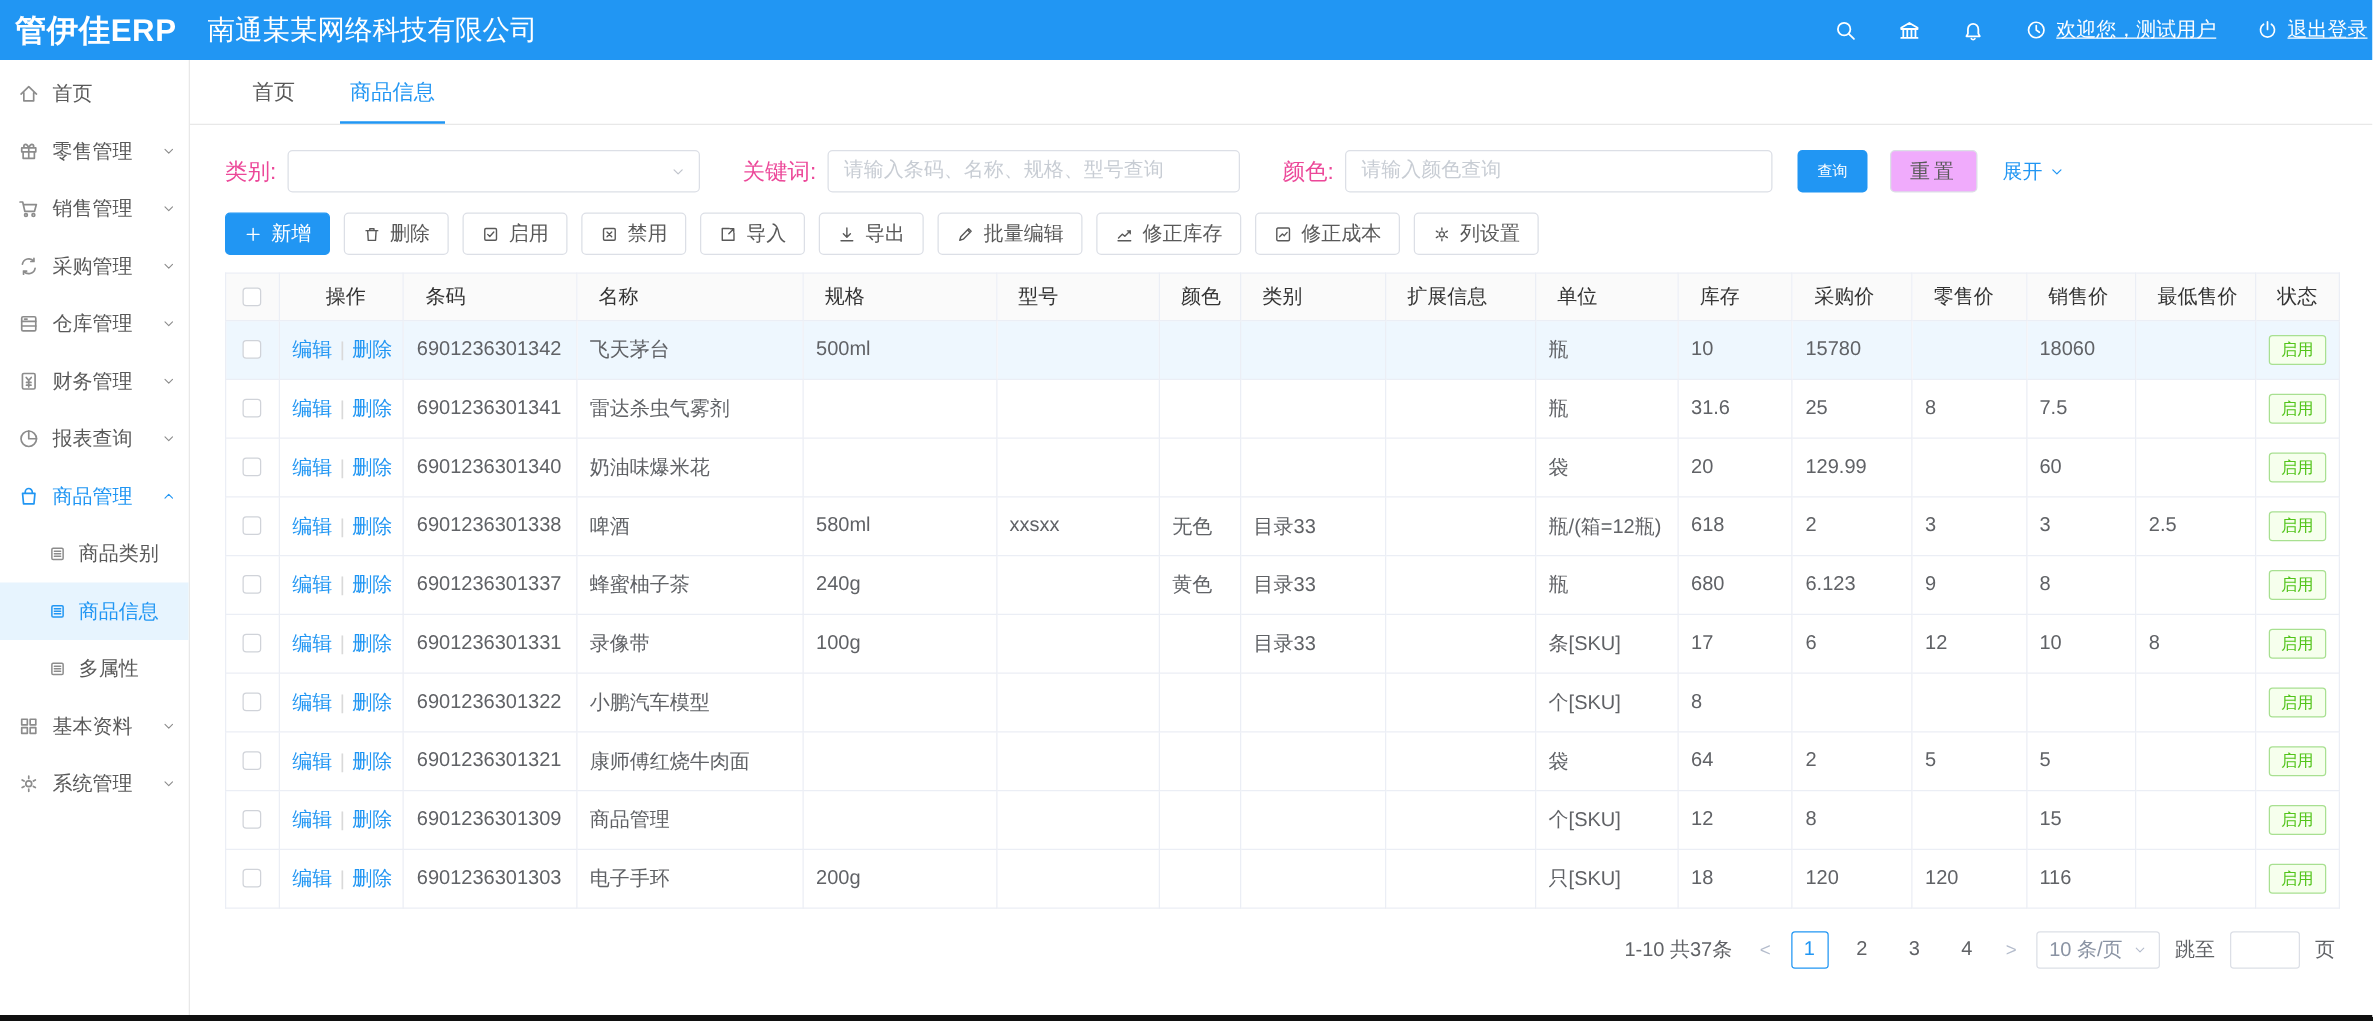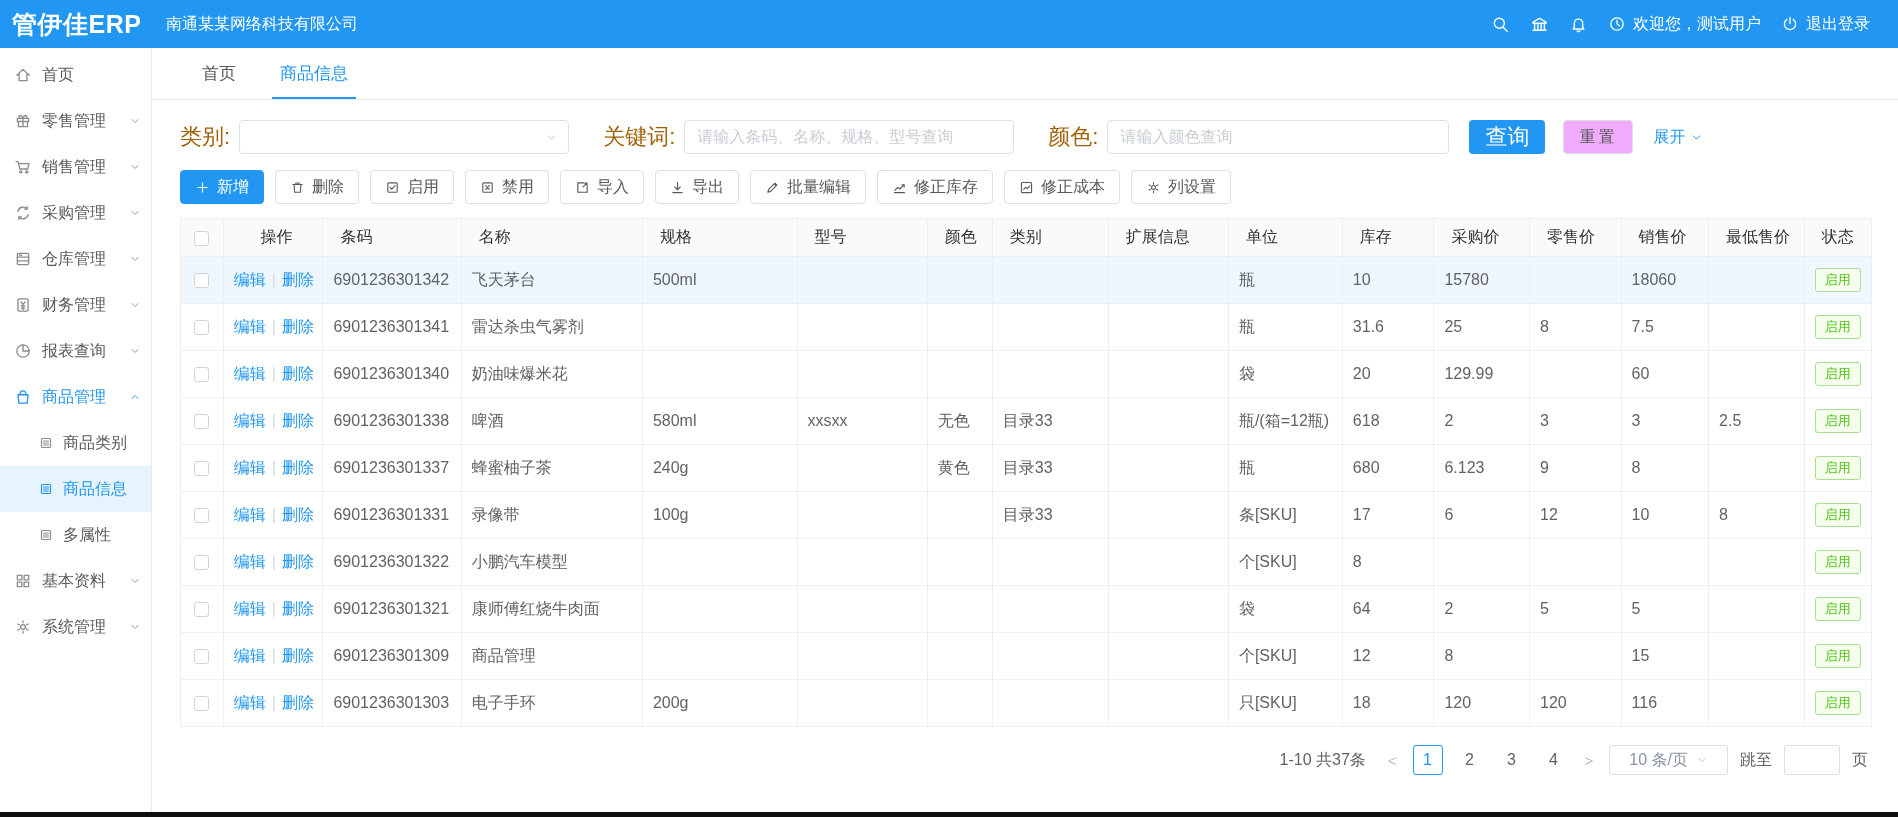--- a/index.html
+++ b/index.html
@@ -2,22 +2,22 @@
 <html><head>
 <meta charset="utf-8">
 <style>
   * { margin:0; padding:0; box-sizing:border-box; }
   html,body { width:1898px; height:817px; font-family:"Liberation Sans","DejaVu Sans",sans-serif; background:#fff; overflow:hidden; }
   .app { width:1898px; height:817px; display:flex; flex-direction:column; position:relative; }
 
   
   .topbar { height:48px; background:#2196f3; display:flex; align-items:center; flex-shrink:0; color:#fff; }
   .logo { width:152px; padding-left:12px; font-size:25px; font-weight:bold; letter-spacing:.5px; white-space:nowrap; }
-  .company { font-size:16px; margin-left:14px; }
-  .top-right { margin-left:auto; display:flex; align-items:center; gap:20px; padding-right:28px; }
+  .company { font-size:22px; margin-left:14px; }
+  .top-right { margin-left:auto; display:flex; align-items:center; gap:32px; padding-right:4px;text-decoration:underline; }
   .tb-icon { display:flex; align-items:center; cursor:pointer; }
   .tb-icon svg { width:19px; height:19px; stroke:#fff; }
   .tb-user { display:flex; align-items:center; gap:7px; font-size:16px; cursor:pointer; }
   .tb-user svg { width:18px; height:18px; stroke:#fff; }
 
   svg.ic { fill:none; stroke-width:1.2; stroke-linecap:round; stroke-linejoin:round; }
 
   
   .main { flex:1; display:flex; min-height:0; }
   .sidebar { width:152px; border-right:1px solid #e8e8e8; overflow:hidden; padding-top:4px; flex-shrink:0; }
@@ -36,28 +36,28 @@
   .content { flex:1; display:flex; flex-direction:column; min-width:0; }
 
   
   .tabbar { height:52px; border-bottom:1px solid #e8e8e8; display:flex; align-items:stretch; padding-left:28px; flex-shrink:0; }
   .tab { display:flex; align-items:center; padding:0 22px; font-size:17px; color:#595959; cursor:pointer; position:relative; }
   .tab.active { color:#2196f3; }
   .tab.active::after { content:""; position:absolute; left:14px; right:14px; bottom:0; height:2px; background:#2196f3; }
 
   
   .filterbar { display:flex; align-items:center; padding:20px 26px 12px 28px; flex-shrink:0; }
-  .f-label { font-size:22px; color:#a16207; margin-right:9px; white-space:nowrap; }
+  .f-label { font-size:18px; color:#ec4899; margin-right:9px; white-space:nowrap; }
   .f-select { width:330px; height:34px; border:1px solid #dcdfe6; border-radius:4px; display:flex; align-items:center; justify-content:flex-end; padding-right:10px; color:#c0c4cc; cursor:pointer; margin-right:34px; }
   .f-select svg { width:13px; height:13px; stroke:#c0c4cc; }
   .f-input { height:34px; border:1px solid #dcdfe6; border-radius:4px; font-size:16px; padding:0 12px; color:#333; outline:none; margin-right:34px; font-family:inherit; }
   .f-input::placeholder { color:#c8cdd4; }
   .kw { width:330px; }
   .cl { width:342px; margin-right:20px; }
-  .btn-primary { height:34px; padding:0 16px; background:#2196f3; color:#fff; border:none; border-radius:4px; font-size:22px; cursor:pointer; font-family:Liberation Sans, sans-serif; }
+  .btn-primary { height:34px; padding:0 16px; background:#2196f3; color:#fff; border:none; border-radius:4px; font-size:12px; cursor:pointer; font-family:Liberation Sans, sans-serif; }
   .btn-plain { height:34px; padding:0 15px; background:#f0abfc; color:#595959; border:1px solid #dcdfe6; border-radius:4px; font-size:16px; cursor:pointer; margin-left:18px; font-family:inherit; letter-spacing:3px; }
   .expand { display:flex; align-items:center; gap:5px; color:#2196f3; font-size:16px; margin-left:20px; cursor:pointer; }
   .expand svg { width:13px; height:13px; stroke:#2196f3; }
 
   
   .toolbar { display:flex; align-items:center; gap:11px; padding:4px 26px 14px 28px; flex-shrink:0; }
   .t-btn { height:34px; display:flex; align-items:center; gap:7px; padding:0 14px; background:#fff; border:1px solid #dcdfe6; border-radius:4px; font-size:16px; color:#595959; cursor:pointer; font-family:inherit; }
   .t-btn svg { width:15px; height:15px; stroke:#595959; }
   .t-btn.primary { background:#2196f3; border-color:#2196f3; color:#fff; }
   .t-btn.primary svg { stroke:#fff; }
@@ -75,21 +75,21 @@
   a.op-link { color:#2196f3; text-decoration:none; cursor:pointer; }
   .op-sep { color:#d9d9d9; margin:0 6px; }
   .badge { display:inline-block; padding:3px 9px; font-size:13px; line-height:1.25; color:#52c41a; background:#f6ffed; border:1px solid #a8e091; border-radius:3px; }
 
   
   .pagination { display:flex; align-items:center; justify-content:flex-end; gap:12px; padding:18px 30px 0 0; color:#606266; font-size:16px; flex-shrink:0; }
   .pg-total { margin-right:6px; }
   .pg-arrow { color:#b4bccc; padding:0 4px; cursor:pointer; font-size:15px; }
   .pg-num { min-width:30px; height:30px; display:flex; align-items:center; justify-content:center; cursor:pointer; border-radius:3px; }
   .pg-num.current { border:1px solid #2196f3; color:#2196f3; }
-  .pg-size { height:30px; border:1px solid #dcdfe6; border-radius:3px; display:flex; align-items:center; gap:8px; padding:0 19px; color:#8a93a3; cursor:pointer; }
+  .pg-size { height:30px; border:1px solid #dcdfe6; border-radius:3px; display:flex; align-items:center; gap:8px; padding:0 9px; color:#8a93a3; cursor:pointer; }
   .pg-size svg { width:12px; height:12px; stroke:#b4bccc; }
   .pg-jump-input { width:56px; height:30px; border:1px solid #dcdfe6; border-radius:3px; outline:none; padding:0 6px; font-size:15px; font-family:inherit; }
 
   .bottom-strip { position:absolute; left:0; right:0; bottom:0; height:5px; background:#101010; }
 </style>
 </head>
 <body>
 
 <div class="app">
 

